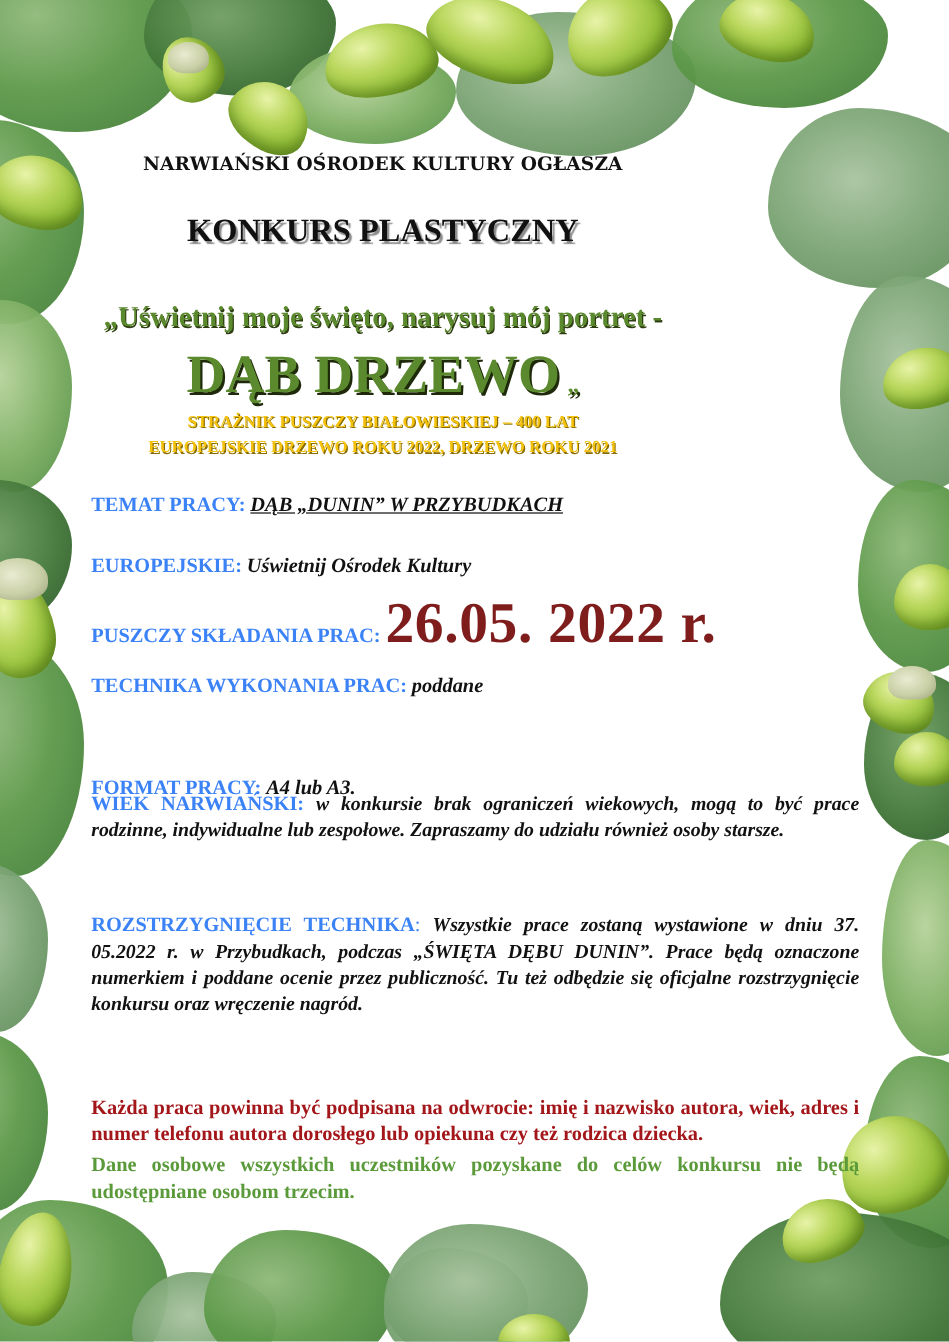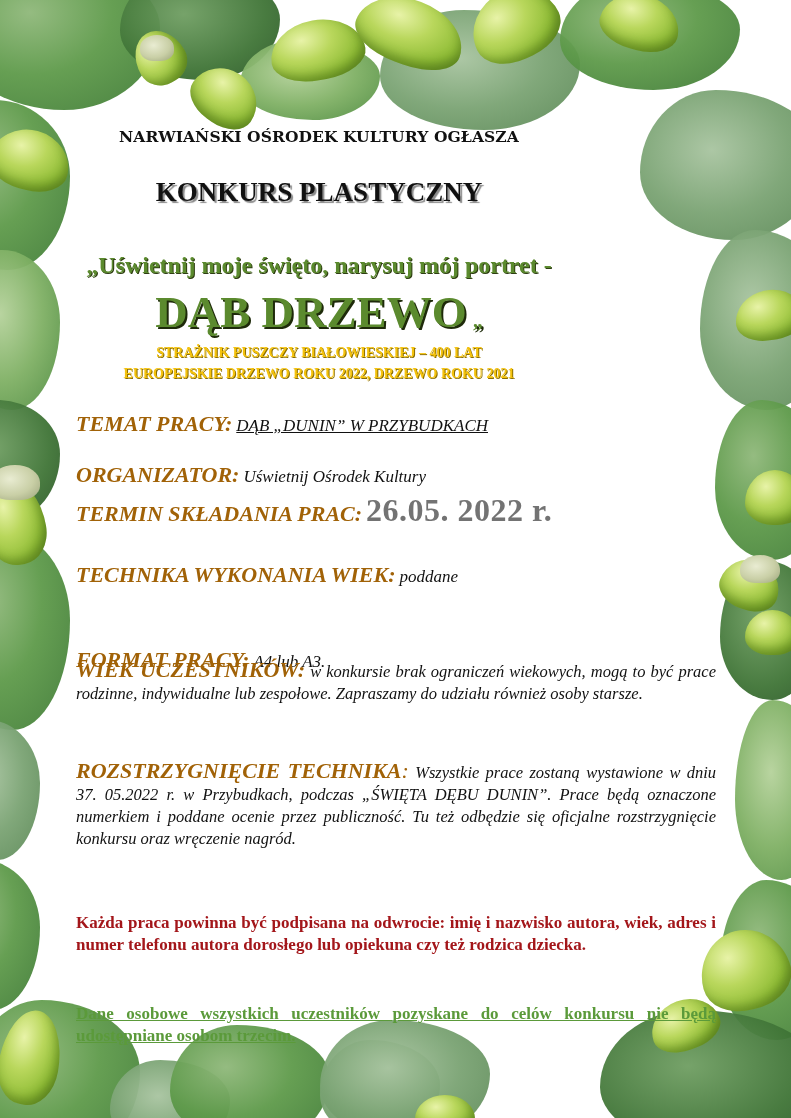--- a/index.html
+++ b/index.html
@@ -56,25 +56,25 @@
       font-family: "Liberation Serif", serif; line-height: 1;
     }
     .dab .q { font-size: 20px; margin-left: 6px; }
     .straznik {
       position: absolute; left: 0; top: 342px; width: 790px; margin-left: -76px;
       text-align: center; font-weight: bold; font-size: 14px; color: #f4c20d;
       text-shadow: 1px 1px 0 #8a6d00; line-height: 21px;
       font-family: "Liberation Serif", serif;
     }
     .row { position: absolute; left: 0; width: 640px; font-family: "Liberation Serif", serif; }
-    .lbl { color: #a16207; font-weight: bold; font-size: 22px; font-style: italic; }
-    .val { color: #111; font-style: italic; font-weight: normal; font-size: 17px; }
+    .lbl { color: #3b82f6; font-weight: bold; font-size: 17px; }
+    .val { color: #111; font-style: italic; font-weight: bold; font-size: 17px; }
     .val.u { text-decoration: underline; }
     .date {
-      color: #737373; font-weight: bold; font-size: 32px; font-family: "Liberation Serif", serif;
+      color: #7f1d1d; font-weight: bold; font-size: 48px; font-family: "Liberation Serif", serif;
       letter-spacing: 0.5px;
     }
     .para {
       position: absolute; left: 0; width: 640px; text-align: justify;
       font-family: "Liberation Serif", serif; font-size: 17px; line-height: 22px;
     }
     .para .val { font-size: 16.5px; }
     .red { color: #a3161a; font-weight: bold; }
     .green { color: #5b9a3a; font-weight: bold; }
   </style>
@@ -142,39 +142,39 @@
     <div>STRAŻNIK PUSZCZY BIAŁOWIESKIEJ – 400 LAT</div>
     <div>EUROPEJSKIE DRZEWO ROKU 2022, DRZEWO ROKU 2021</div>
   </div>
 
   <div class="content">
     <div class="row" style="top:411px;">
       <span class="lbl">TEMAT PRACY:</span>
       <span class="val u">DĄB „DUNIN” W PRZYBUDKACH</span>
     </div>
     <div class="row" style="top:462px;">
-      <span class="lbl">ORGANIZATOR:</span>
+      <span class="lbl">EUROPEJSKIE:</span>
       <span class="val">Uświetnij Ośrodek Kultury</span>
     </div>
     <div class="row" style="top:492px;">
-      <span class="lbl">TERMIN SKŁADANIA PRAC:</span>
+      <span class="lbl">PUSZCZY SKŁADANIA PRAC:</span>
       <span class="date">26.05. 2022 r.</span>
     </div>
     <div class="row" style="top:562px;">
-      <span class="lbl">TECHNIKA WYKONANIA WIEK:</span>
+      <span class="lbl">TECHNIKA WYKONANIA PRAC:</span>
       <span class="val">poddane</span>
     </div>
     <div class="row" style="top:647px;">
       <span class="lbl">FORMAT PRACY:</span>
       <span class="val">A4 lub A3.</span>
     </div>
     <div class="para" style="top:659px;">
-      <span class="lbl">WIEK UCZESTNIKÓW:</span>
+      <span class="lbl">WIEK NARWIAŃSKI:</span>
       <span class="val">w konkursie brak ograniczeń wiekowych, mogą to być prace rodzinne, indywidualne lub zespołowe.   Zapraszamy do udziału również osoby starsze.</span>
     </div>
     <div class="para" style="top:760px;">
       <span class="lbl">ROZSTRZYGNIĘCIE TECHNIKA</span><span class="lbl" style="font-weight:normal">:</span>
       <span class="val">Wszystkie prace zostaną wystawione w dniu 37. 05.2022 r. w Przybudkach, podczas  „ŚWIĘTA DĘBU DUNIN”. Prace będą oznaczone numerkiem i poddane ocenie przez publiczność.  Tu też odbędzie się oficjalne rozstrzygnięcie konkursu oraz wręczenie nagród.</span>
     </div>
     <div class="para red" style="top:912px;">Każda praca powinna być podpisana na odwrocie: imię i nazwisko autora, wiek, adres i numer telefonu autora dorosłego lub opiekuna czy też rodzica dziecka.</div>
-    <div class="para green" style="top:1003px;text-decoration:underline;">Dane osobowe wszystkich uczestników pozyskane do celów konkursu nie będą udostępniane osobom trzecim.</div>
+    <div class="para green" style="top:960px;">Dane osobowe wszystkich uczestników pozyskane do celów konkursu nie będą udostępniane osobom trzecim.</div>
   </div>
 </div>
 
 </body></html>

